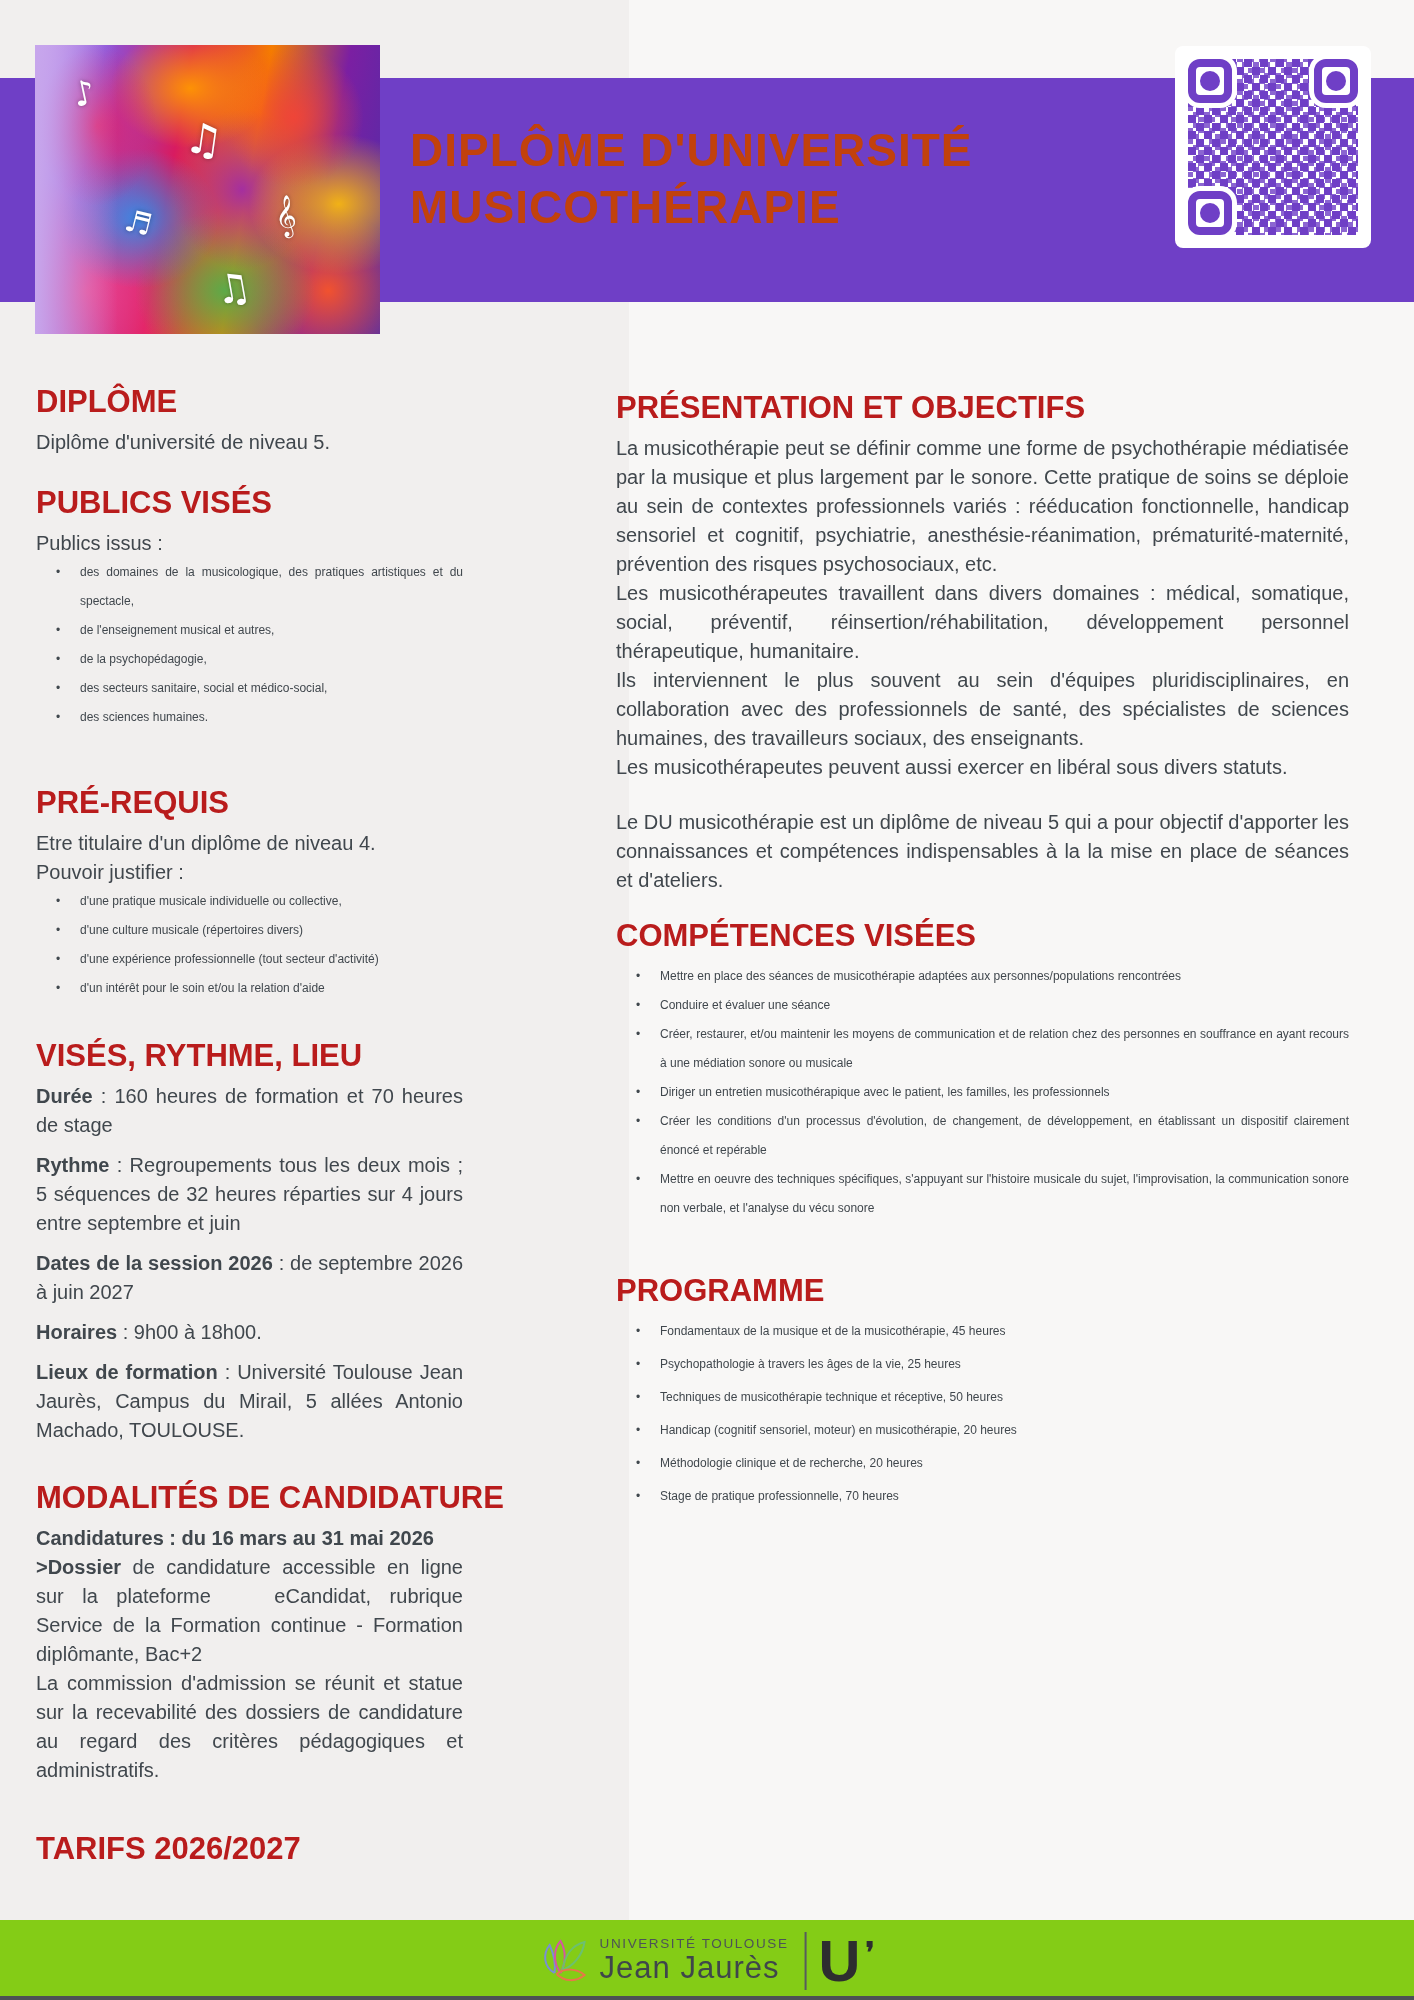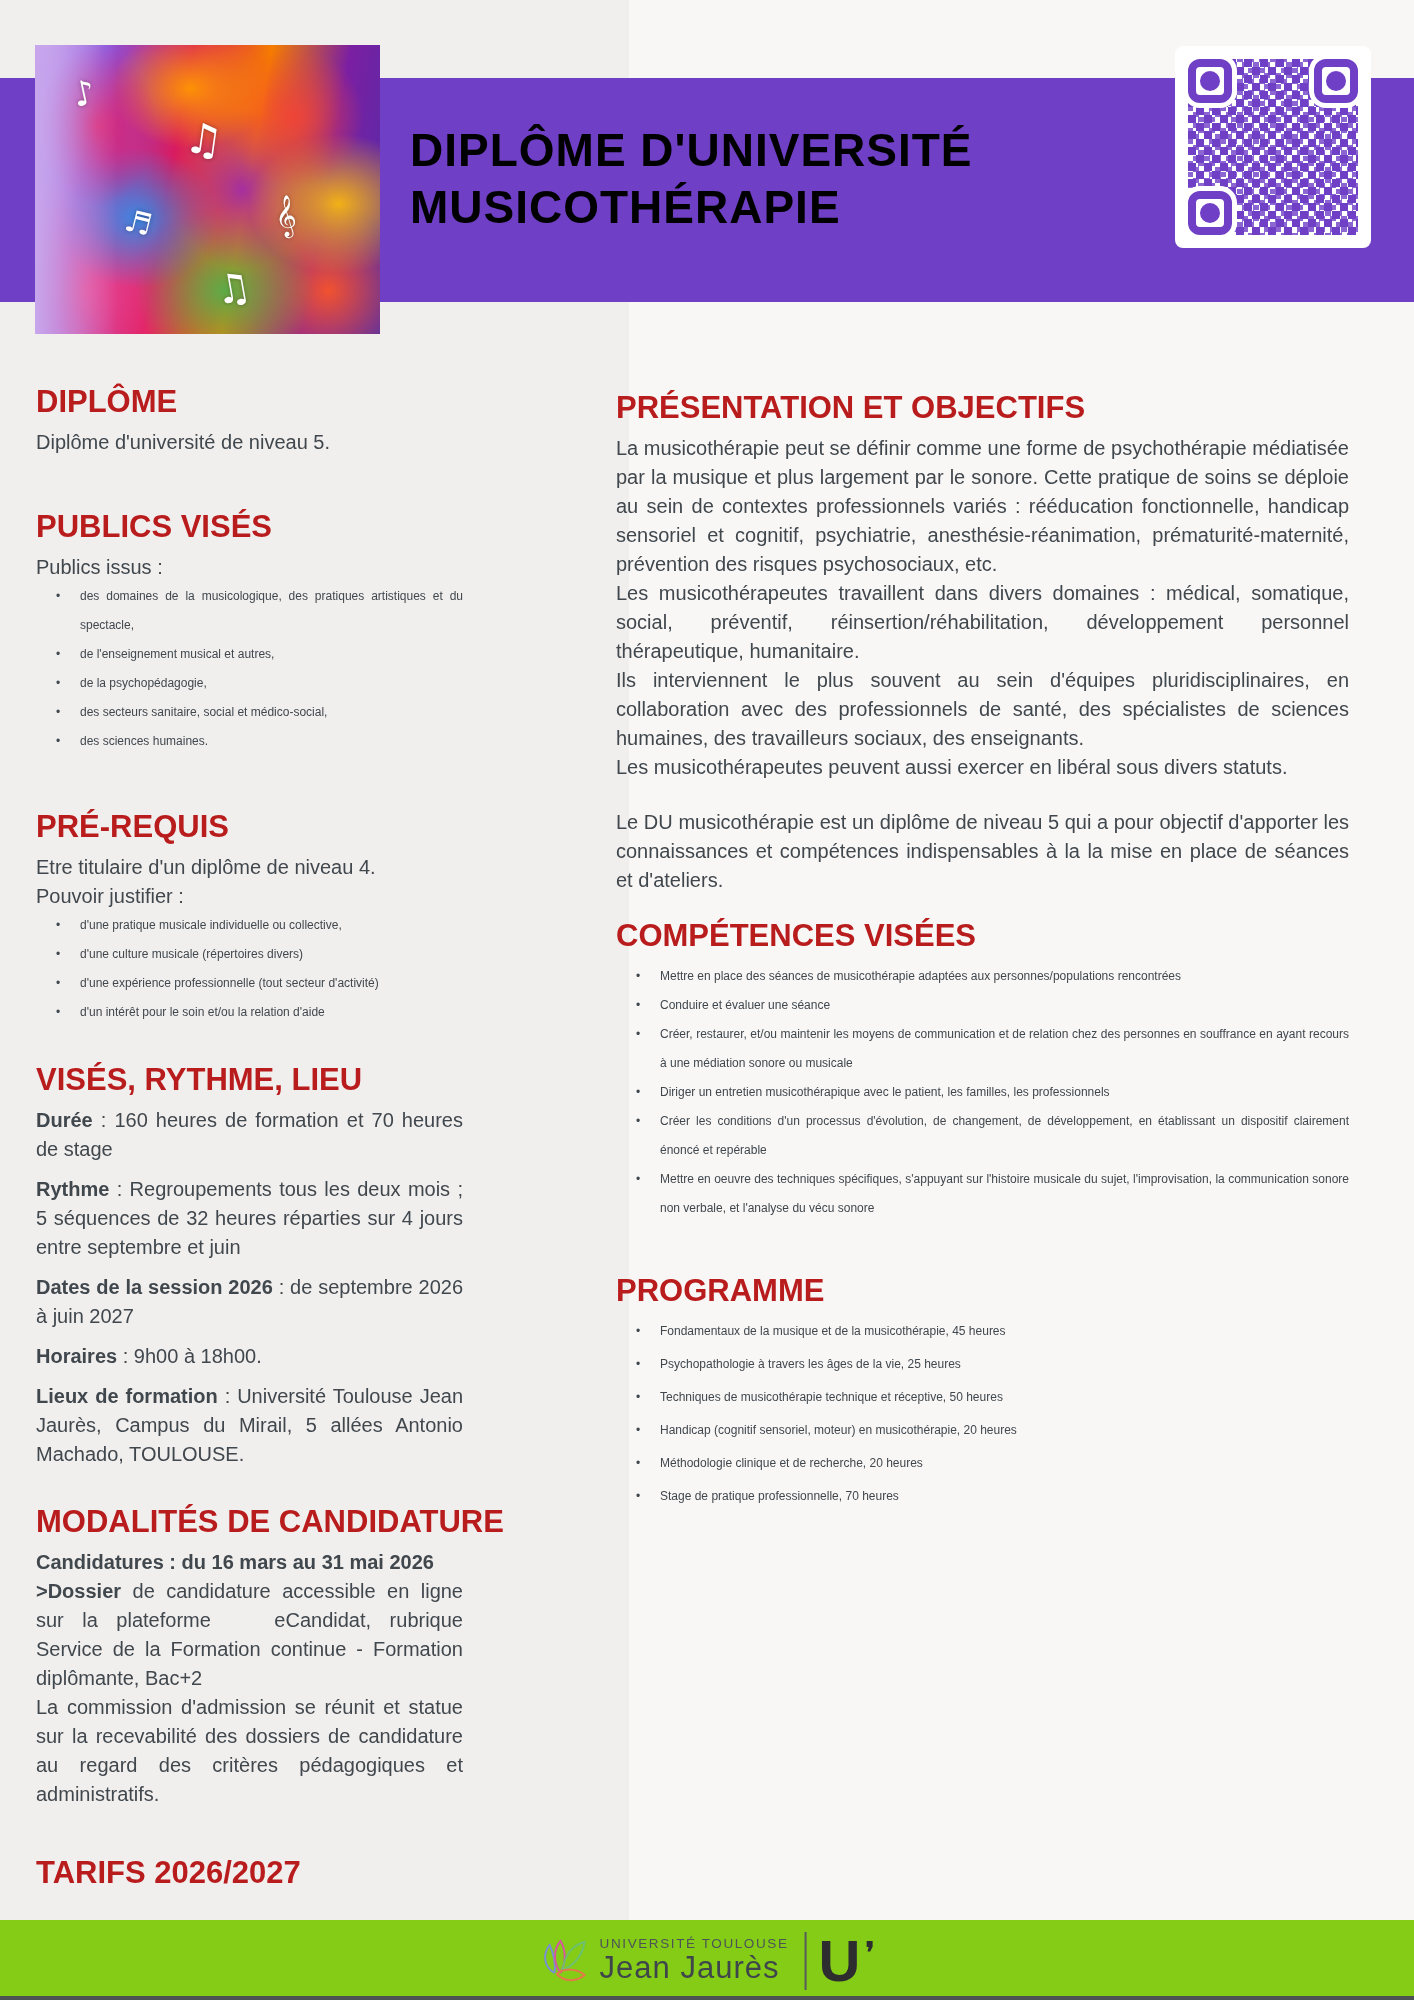--- a/index.html
+++ b/index.html
@@ -19,21 +19,21 @@
       radial-gradient(90px 80px at 55% 85%, rgba(76,175,80,.9), transparent),
       radial-gradient(80px 80px at 85% 85%, rgba(255,87,34,.9), transparent),
       radial-gradient(100px 120px at 15% 85%, rgba(255,64,129,.85), transparent),
       linear-gradient(100deg,#c9a0f0 0%,#8c52d8 18%,#d81b60 40%,#f57c00 60%,#7b1fa2 80%,#512da8 100%);}
   .note{position:absolute;color:#ffffff;text-shadow:0 0 4px rgba(0,0,0,.35);font-family:"DejaVu Sans",sans-serif;}
   .n1{left:38px;top:28px;font-size:34px;transform:rotate(-12deg);}
   .n2{left:150px;top:70px;font-size:42px;transform:rotate(8deg);}
   .n3{left:240px;top:150px;font-size:36px;transform:rotate(-6deg);}
   .n4{left:90px;top:160px;font-size:30px;transform:rotate(14deg);}
   .n5{left:180px;top:220px;font-size:40px;transform:rotate(-10deg);}
-  .title{position:absolute;left:410px;top:122px;color:#000000;font-weight:800;font-size:46px;line-height:57px;letter-spacing:1px;}
+  .title{position:absolute;left:410px;top:122px;color:#c2410c;font-weight:800;font-size:46px;line-height:57px;letter-spacing:1px;}
   .qr{position:absolute;left:1175px;top:46px;width:196px;height:202px;background:#ffffff;border-radius:8px;padding:13px;box-sizing:border-box;}
   .qr-pattern{position:relative;width:100%;height:100%;
     background-image:
       conic-gradient(#6F3FC6 25%,transparent 0 50%,#6F3FC6 0 75%,transparent 0),
       conic-gradient(rgba(111,63,198,.8) 25%,transparent 0 50%,rgba(111,63,198,.8) 0 75%,transparent 0);
     background-size:16px 16px,11px 11px;background-position:0 0,5px 3px;}
   .finder{position:absolute;width:44px;height:44px;background:#ffffff;border:8px solid #6F3FC6;border-radius:12px;box-sizing:border-box;box-shadow:0 0 0 5px #ffffff;}
   .finder::after{content:"";position:absolute;inset:4px;background:#6F3FC6;border-radius:50%;}
   .f1{top:0;left:0}.f2{top:0;right:0}.f3{bottom:0;left:0}
   
@@ -90,21 +90,21 @@
     </div>
   </div>
 
   <div class="col-left">
 
     <section>
       <h2 class="h">DIPLÔME</h2>
       <p class="body j">Diplôme d'université de niveau 5.</p>
     </section>
 
-    <section style="margin-top:50px">
+    <section style="margin-top:26px">
       <h2 class="h">PUBLICS VISÉS</h2>
       <p class="body">Publics issus :</p>
       <ul class="bullets">
           <li><span>des domaines de la musicologique, des pratiques artistiques et du spectacle,</span></li>
           <li><span>de l'enseignement musical et autres,</span></li>
           <li><span>de la psychopédagogie,</span></li>
           <li><span>des secteurs sanitaire, social et médico-social,</span></li>
           <li><span>des sciences humaines.</span></li>
         </ul>
     </section>

